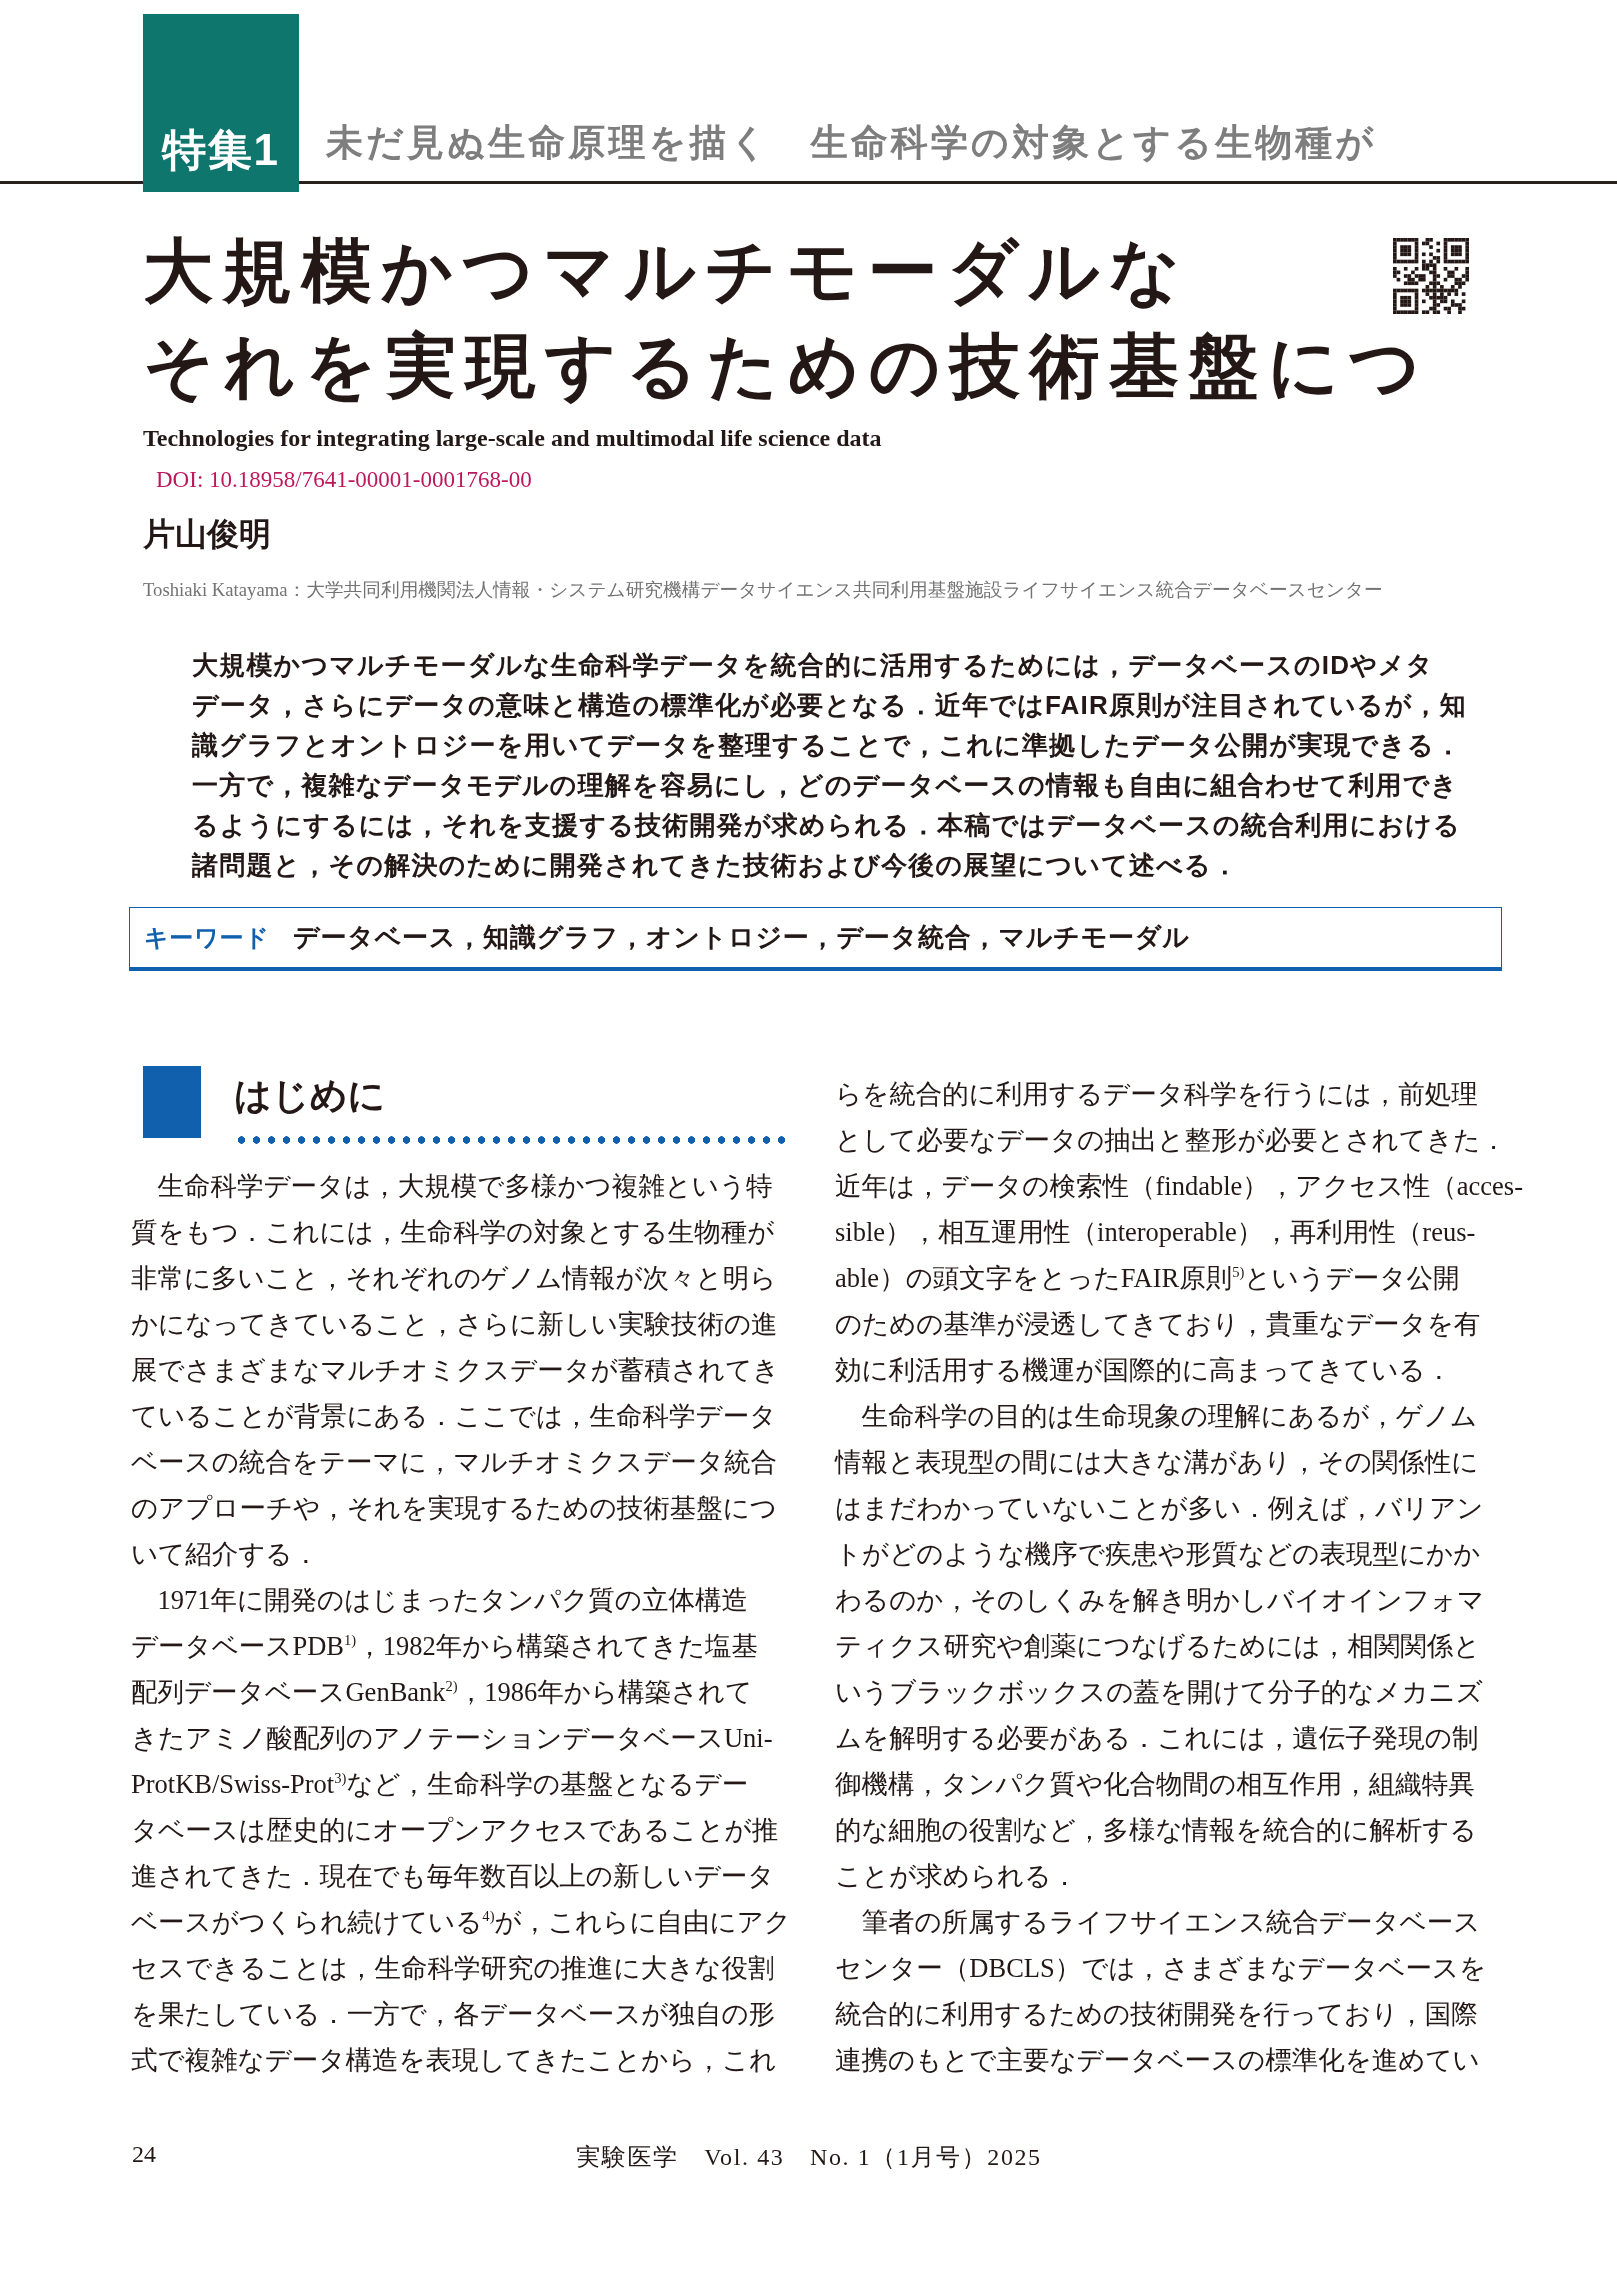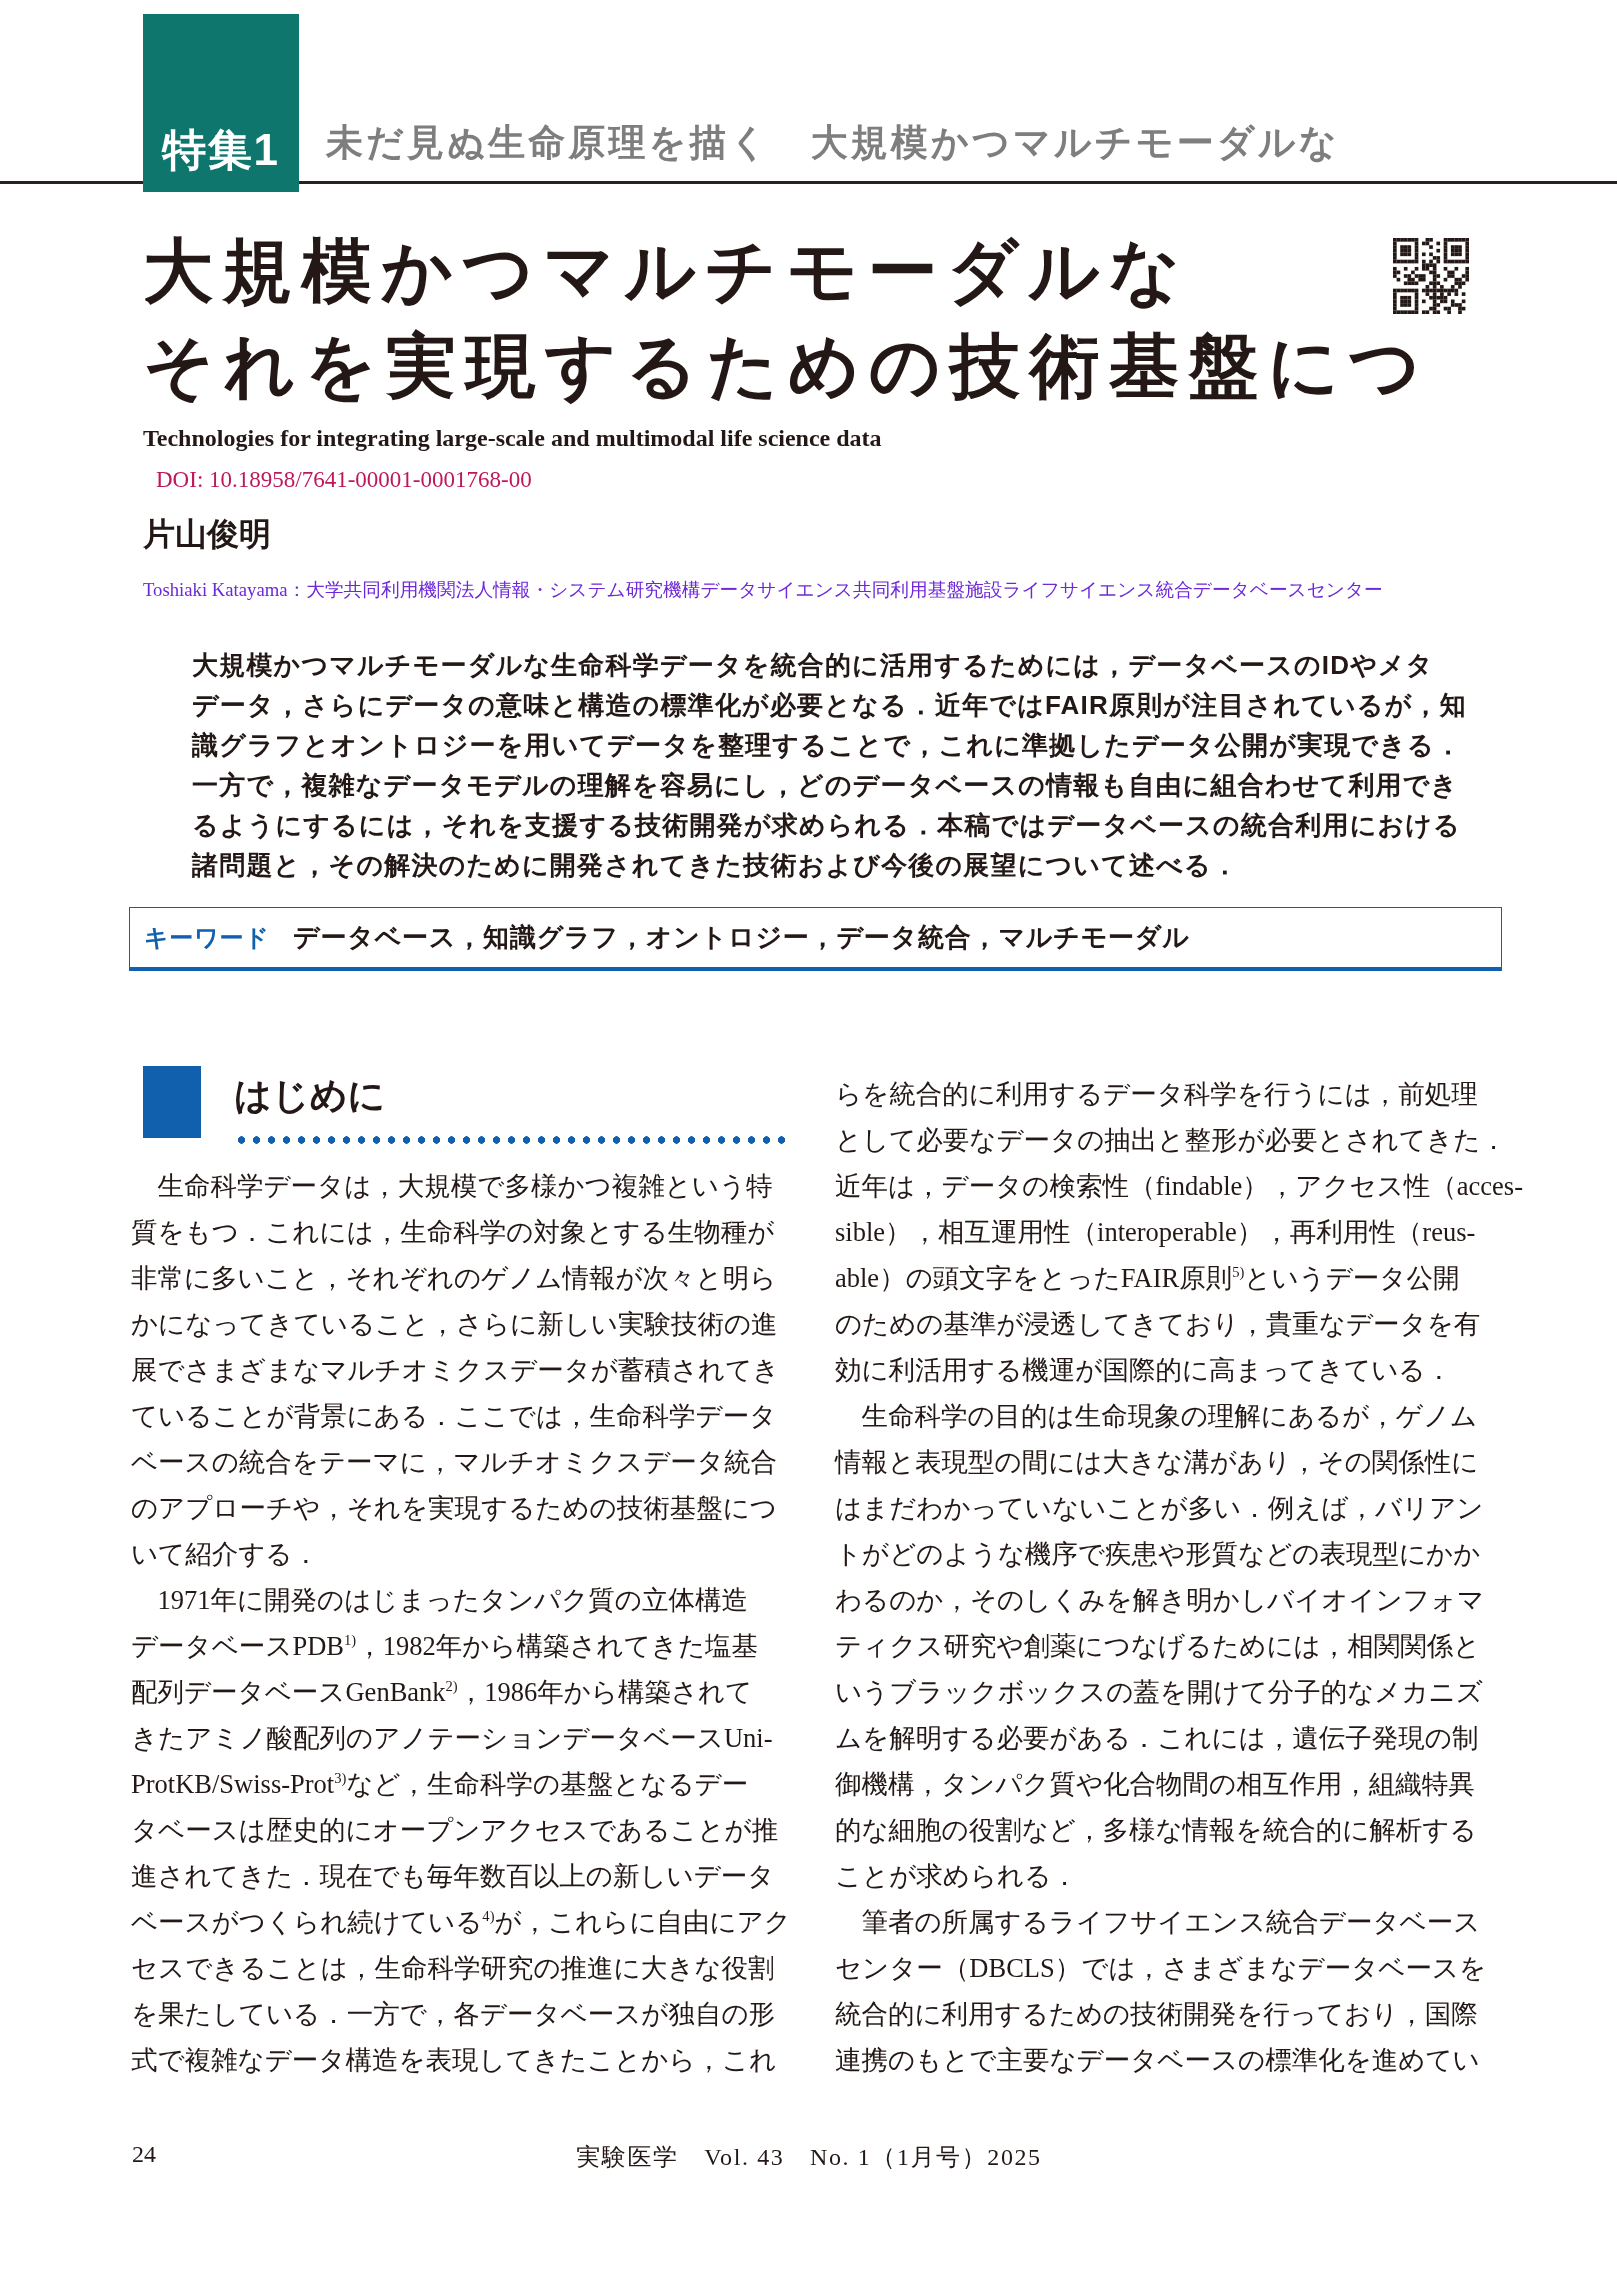--- a/index.html
+++ b/index.html
@@ -18,21 +18,21 @@
   
   .main-title{position:absolute;left:143px;top:224px;font-size:70px;line-height:95px;
         font-weight:900;letter-spacing:9.4px;color:#231815;white-space:nowrap;}
   .qr{position:absolute;left:1393px;top:238px;width:76px;height:76px;}
   .title-en{position:absolute;left:143px;top:425px;font-size:24px;font-weight:700;
         font-family:"Liberation Serif",serif;color:#231815;white-space:nowrap;}
   .doi{position:absolute;left:156px;top:467px;font-size:23px;
         font-family:"Liberation Serif",serif;color:#be185d;white-space:nowrap;}
   .author{position:absolute;left:143px;top:513px;font-size:32px;font-weight:800;color:#231815;}
   .affiliation{position:absolute;left:143px;top:577px;font-size:18.7px;
-        font-family:"Liberation Serif",serif;color:#6d28d9;white-space:nowrap;}
+        font-family:"Liberation Serif",serif;color:#737373;white-space:nowrap;}
 
   
   .abstract{position:absolute;left:192px;top:645px;width:1311px;}
   .abstract .line{font-size:26px;line-height:40px;font-weight:600;letter-spacing:1.2px;
         color:#231815;white-space:nowrap;}
 
   
   .kw-box{position:absolute;left:129px;top:907px;width:1373px;height:64px;box-sizing:border-box;
         border:1.6px solid #1160ad;border-bottom-width:4.7px;display:flex;align-items:center;
         padding-left:14px;}
@@ -62,21 +62,21 @@
         font-size:24px;font-family:"Liberation Serif",serif;color:#231815;letter-spacing:1.6px;}
 </style>
 </head>
 <body>
 
 <div class="page">
 
   <div class="feature-badge">
     <span>特集1</span>
   </div>
-  <div class="feature-title">未だ見ぬ生命原理を描く　大規模かつマルチモーダルな</div>
+  <div class="feature-title">未だ見ぬ生命原理を描く　生命科学の対象とする生物種が</div>
   <div class="header-rule"></div>
 
   <h1 class="main-title" style="margin:0"><span>大規模かつマルチモーダルな</span><br><span>それを実現するための技術基盤につ</span></h1>
 
   <div class="qr">
     <svg id="qr-svg" width="76" height="76" viewBox="0 0 98 98" xmlns="http://www.w3.org/2000/svg">
         <rect x="0.00" y="0.00" width="4.72" height="4.72" fill="#231815"></rect>
         <rect x="4.67" y="0.00" width="4.72" height="4.72" fill="#231815"></rect>
         <rect x="9.33" y="0.00" width="4.72" height="4.72" fill="#231815"></rect>
         <rect x="14.00" y="0.00" width="4.72" height="4.72" fill="#231815"></rect>

